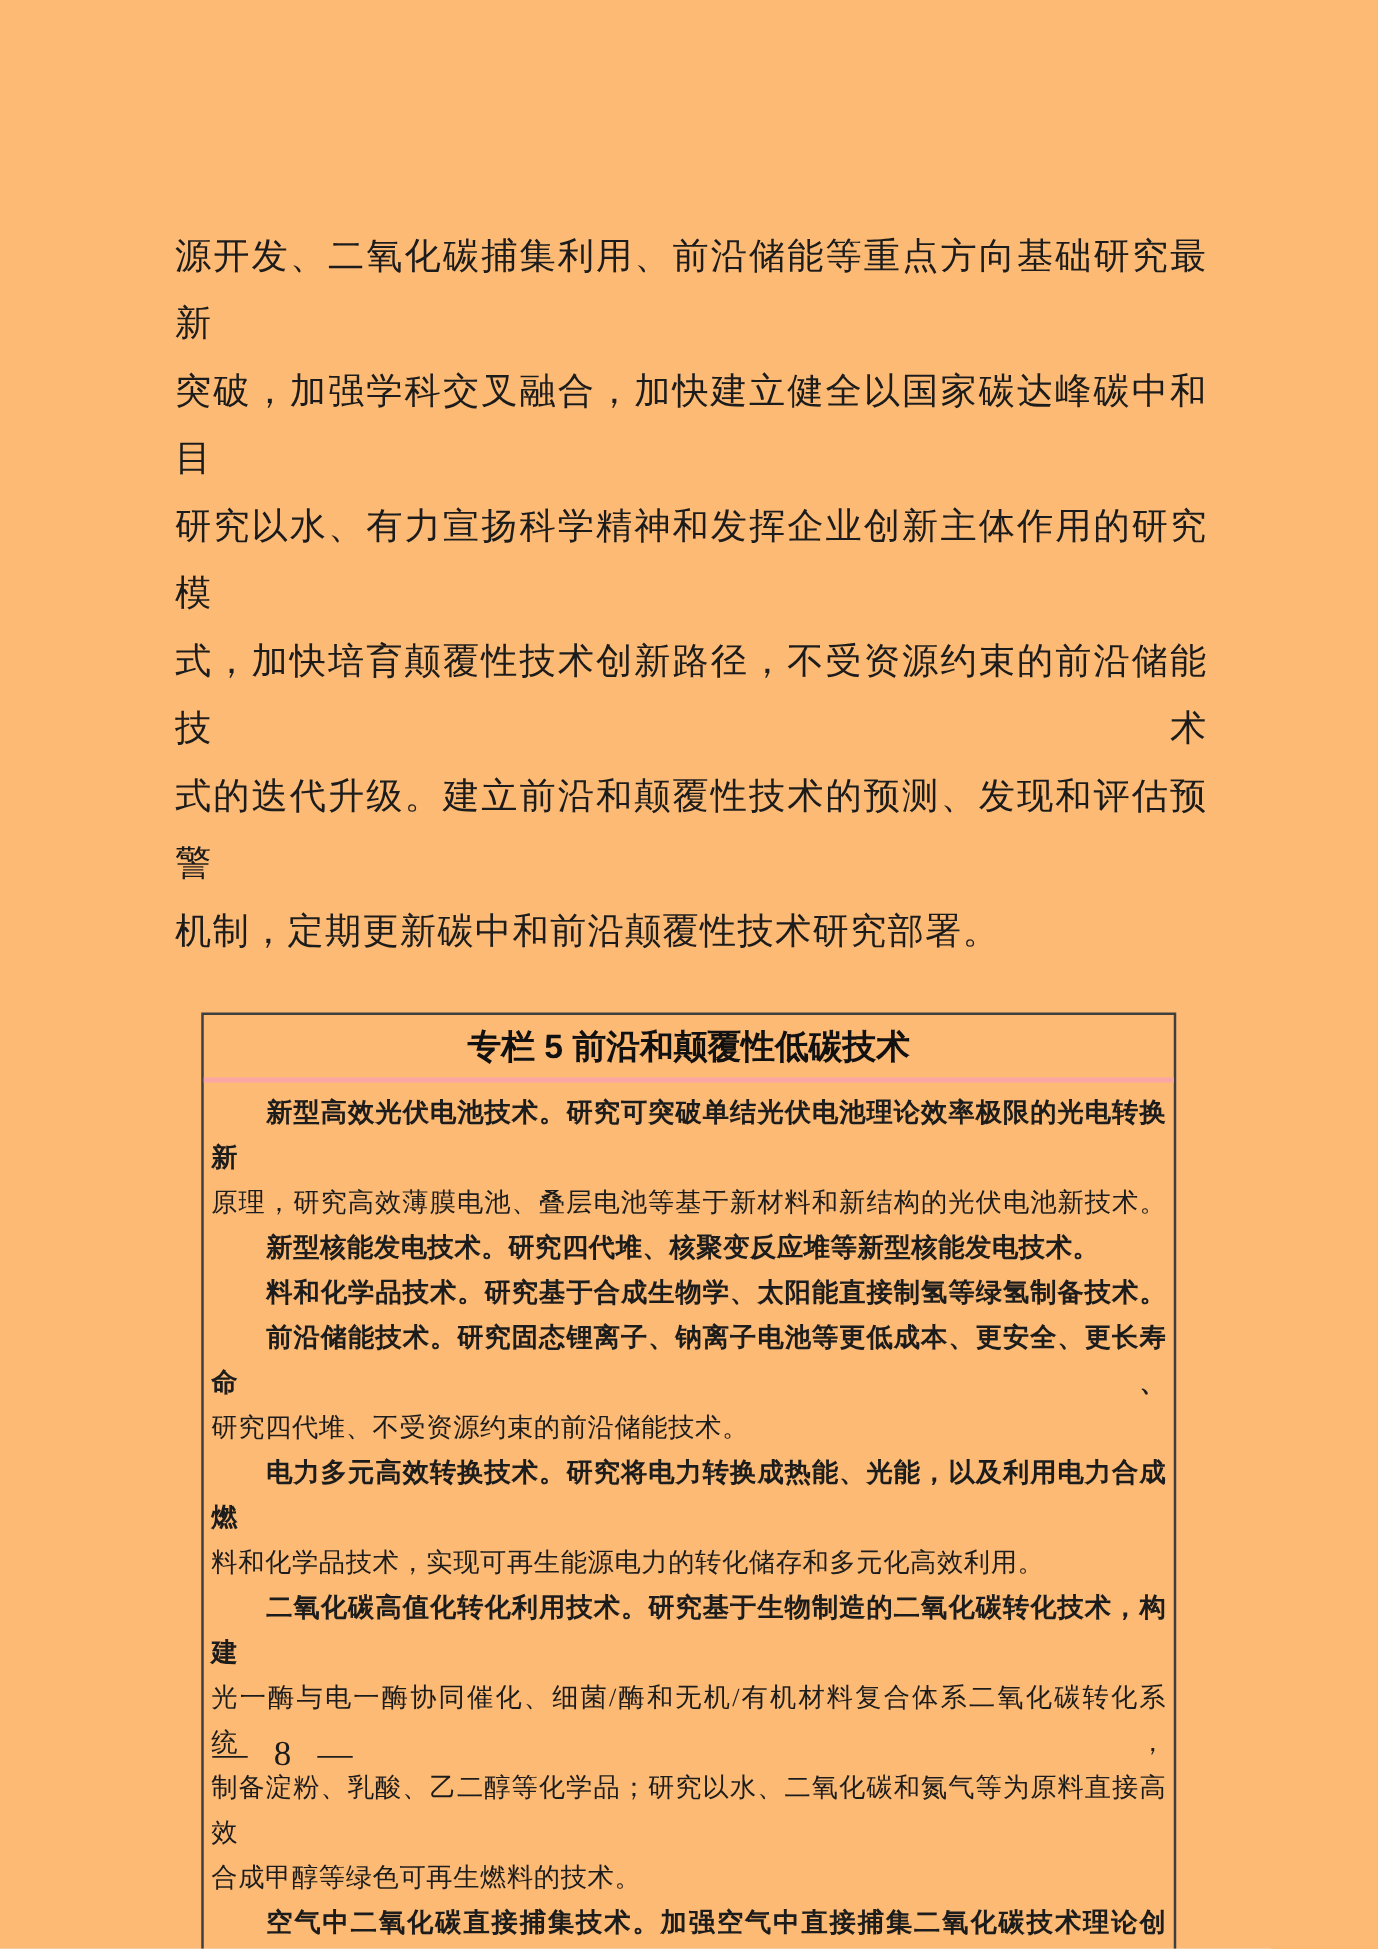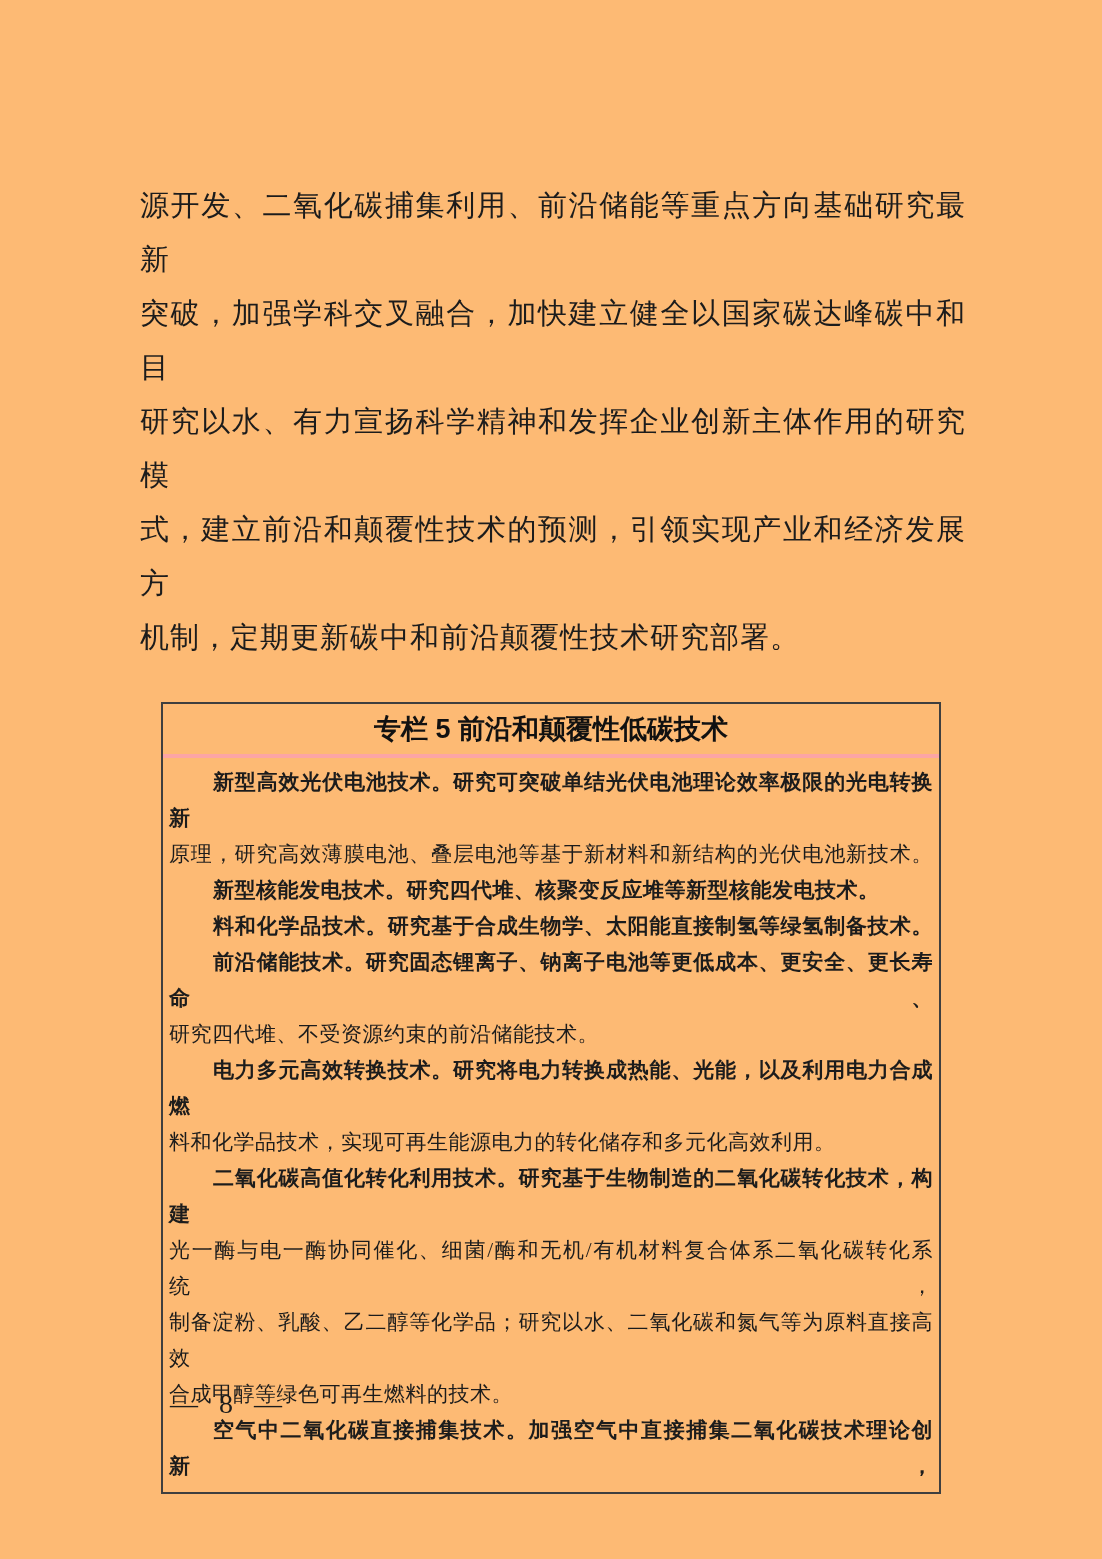--- a/index.html
+++ b/index.html
@@ -71,21 +71,22 @@
 </head>
 <body>
 
 <div class="page">
   <div class="content">
 
     <div class="intro">
         <div class="line justify">源开发、二氧化碳捕集利用、前沿储能等重点方向基础研究最新</div>
         <div class="line justify">突破，加强学科交叉融合，加快建立健全以国家碳达峰碳中和目</div>
         <div class="line justify">研究以水、有力宣扬科学精神和发挥企业创新主体作用的研究模</div>
-        <div class="line justify">式，建立前沿和颠覆性技术的预测，引领实现产业和经济发展方</div>
+        <div class="line justify">式，加快培育颠覆性技术创新路径，不受资源约束的前沿储能技术</div>
+        <div class="line justify">式的迭代升级。建立前沿和颠覆性技术的预测、发现和评估预警</div>
         <div class="line">机制，定期更新碳中和前沿颠覆性技术研究部署。</div>
       </div>
 
     <div class="box">
       <div class="box-title">专栏 5 前沿和颠覆性低碳技术</div>
       <div class="box-body">
           <div class="box-line justify indent">新型高效光伏电池技术。研究可突破单结光伏电池理论效率极限的光电转换新</div>
           <div class="box-line justify">原理，研究高效薄膜电池、叠层电池等基于新材料和新结构的光伏电池新技术。</div>
           <div class="box-line indent">新型核能发电技术。研究四代堆、核聚变反应堆等新型核能发电技术。</div>
           <div class="box-line justify indent">料和化学品技术。研究基于合成生物学、太阳能直接制氢等绿氢制备技术。</div>

